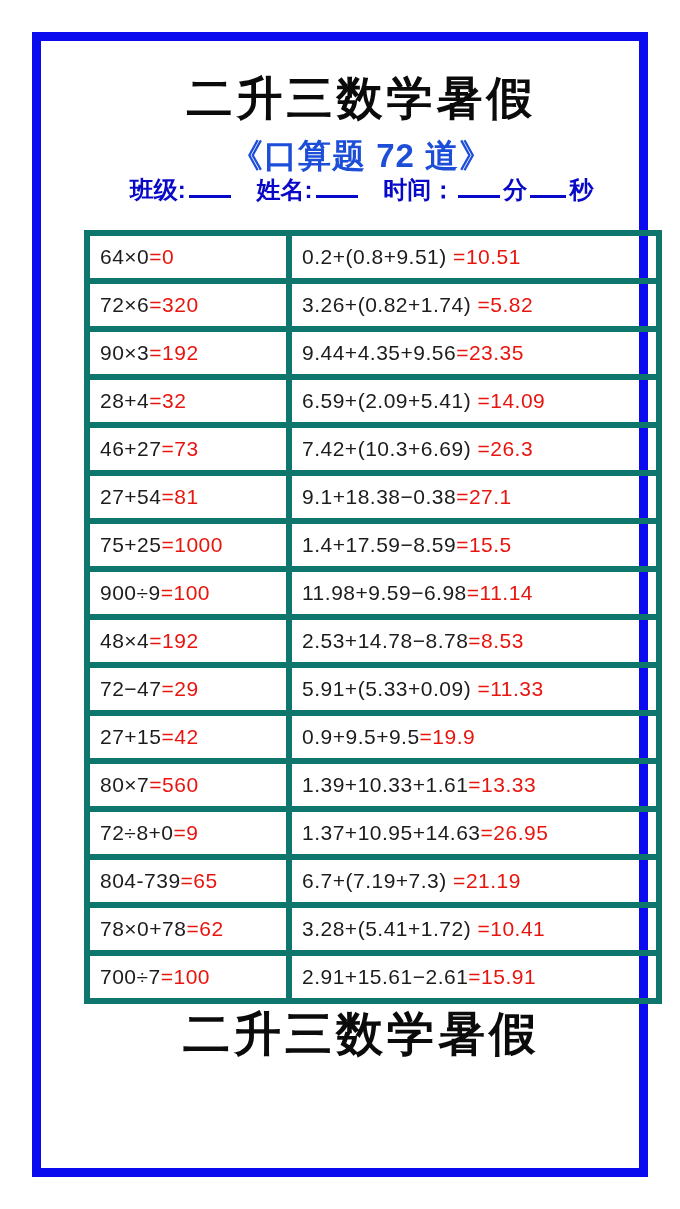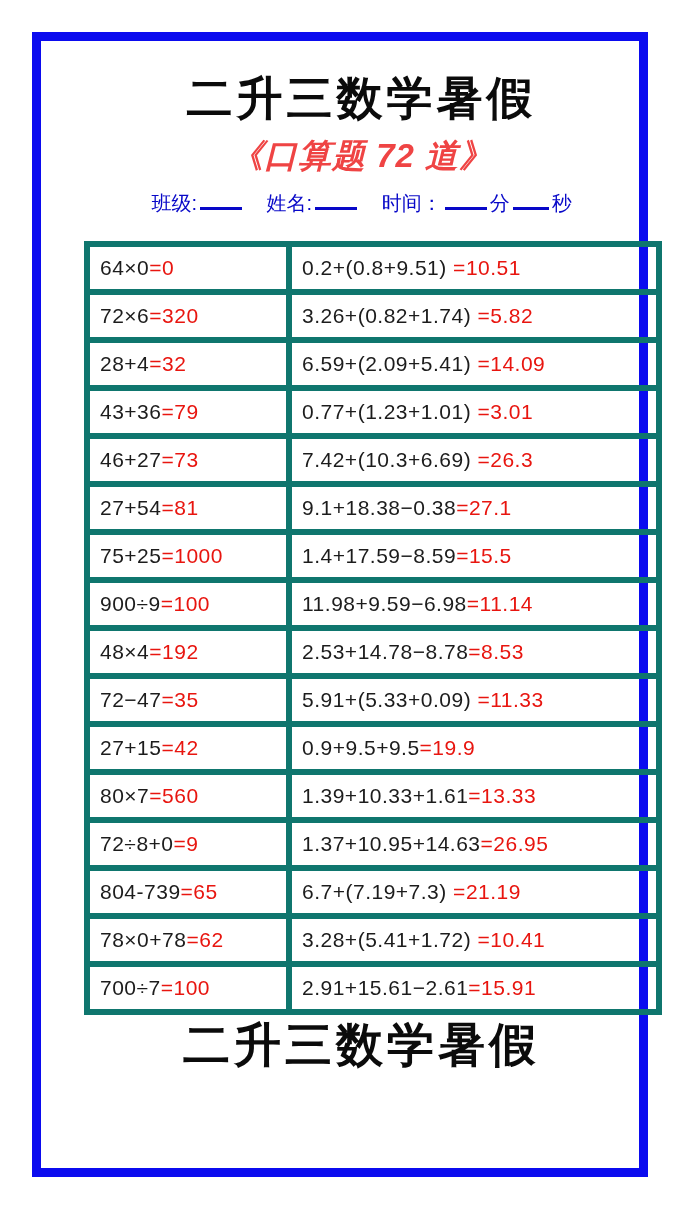--- a/index.html
+++ b/index.html
@@ -33,29 +33,27 @@
     letter-spacing: 4px;
     color: #0b0b0b;
     line-height: 1.1;
   }
   .subtitle {
     margin-top: 14px;
     text-align: center;
     font-size: 33px;
     font-weight: 800;
     letter-spacing: 1px;
-    color: #ef4444;
+    color: #1d4ed8;
     line-height: 1.1;
-    font-style: italic;
   }
   .info-line {
-    margin-top: 16px;
     text-align: center;
-    font-size: 20px;
-    font-weight: 400;
+    font-size: 24px;
+    font-weight: 700;
     color: #0808c8;
     white-space: nowrap;
   }
   .info-line .lbl { vertical-align: baseline; }
   .info-line .gap { margin-left: 16px; }
   .blank {
     display: inline-block;
     width: 42px;
     height: 16px;
     border-bottom: 3px solid #0808c8;
@@ -110,26 +108,26 @@
     <tbody>
         <tr>
           <td class="cell-left"><span class="q">64×0</span><span class="ans">=0</span></td>
           <td class="cell-right"><span class="q">0.2+(0.8+9.51)</span><span class="ans"> =10.51</span></td>
         </tr>
         <tr>
           <td class="cell-left"><span class="q">72×6</span><span class="ans">=320</span></td>
           <td class="cell-right"><span class="q">3.26+(0.82+1.74)</span><span class="ans"> =5.82</span></td>
         </tr>
         <tr>
+          <td class="cell-left"><span class="q">90×3</span><span class="ans">=192</span></td>
+          <td class="cell-right"><span class="q">9.44+4.35+9.56</span><span class="ans">=23.35</span></td>
+        </tr>
+        <tr>
           <td class="cell-left"><span class="q">28+4</span><span class="ans">=32</span></td>
           <td class="cell-right"><span class="q">6.59+(2.09+5.41)</span><span class="ans"> =14.09</span></td>
-        </tr>
-        <tr>
-          <td class="cell-left"><span class="q">43+36</span><span class="ans">=79</span></td>
-          <td class="cell-right"><span class="q">0.77+(1.23+1.01)</span><span class="ans"> =3.01</span></td>
         </tr>
         <tr>
           <td class="cell-left"><span class="q">46+27</span><span class="ans">=73</span></td>
           <td class="cell-right"><span class="q">7.42+(10.3+6.69)</span><span class="ans"> =26.3</span></td>
         </tr>
         <tr>
           <td class="cell-left"><span class="q">27+54</span><span class="ans">=81</span></td>
           <td class="cell-right"><span class="q">9.1+18.38−0.38</span><span class="ans">=27.1</span></td>
         </tr>
         <tr>
@@ -138,21 +136,21 @@
         </tr>
         <tr>
           <td class="cell-left"><span class="q">900÷9</span><span class="ans">=100</span></td>
           <td class="cell-right"><span class="q">11.98+9.59−6.98</span><span class="ans">=11.14</span></td>
         </tr>
         <tr>
           <td class="cell-left"><span class="q">48×4</span><span class="ans">=192</span></td>
           <td class="cell-right"><span class="q">2.53+14.78−8.78</span><span class="ans">=8.53</span></td>
         </tr>
         <tr>
-          <td class="cell-left"><span class="q">72−47</span><span class="ans">=35</span></td>
+          <td class="cell-left"><span class="q">72−47</span><span class="ans">=29</span></td>
           <td class="cell-right"><span class="q">5.91+(5.33+0.09)</span><span class="ans"> =11.33</span></td>
         </tr>
         <tr>
           <td class="cell-left"><span class="q">27+15</span><span class="ans">=42</span></td>
           <td class="cell-right"><span class="q">0.9+9.5+9.5</span><span class="ans">=19.9</span></td>
         </tr>
         <tr>
           <td class="cell-left"><span class="q">80×7</span><span class="ans">=560</span></td>
           <td class="cell-right"><span class="q">1.39+10.33+1.61</span><span class="ans">=13.33</span></td>
         </tr>

